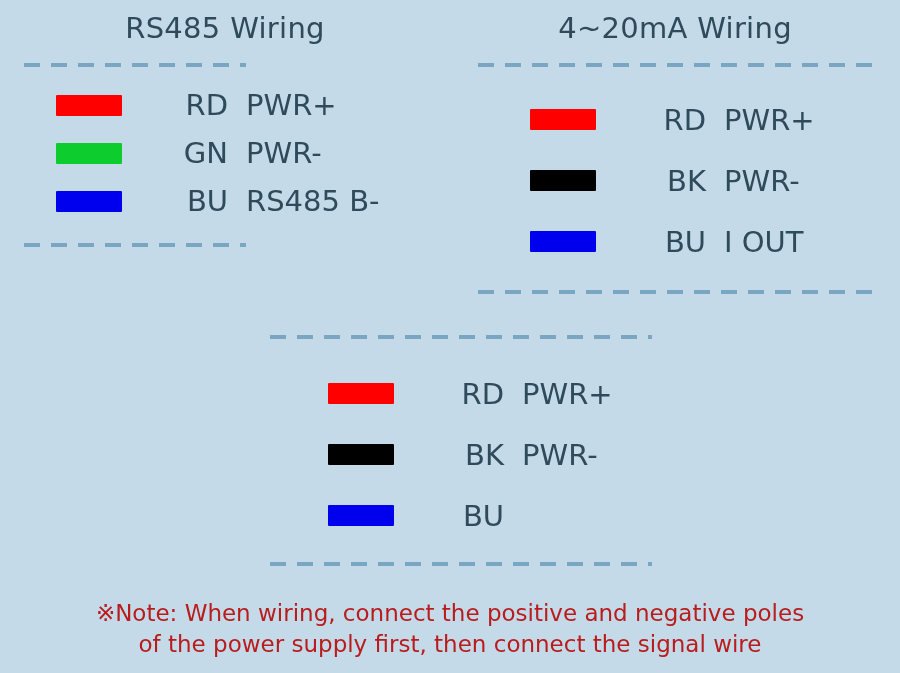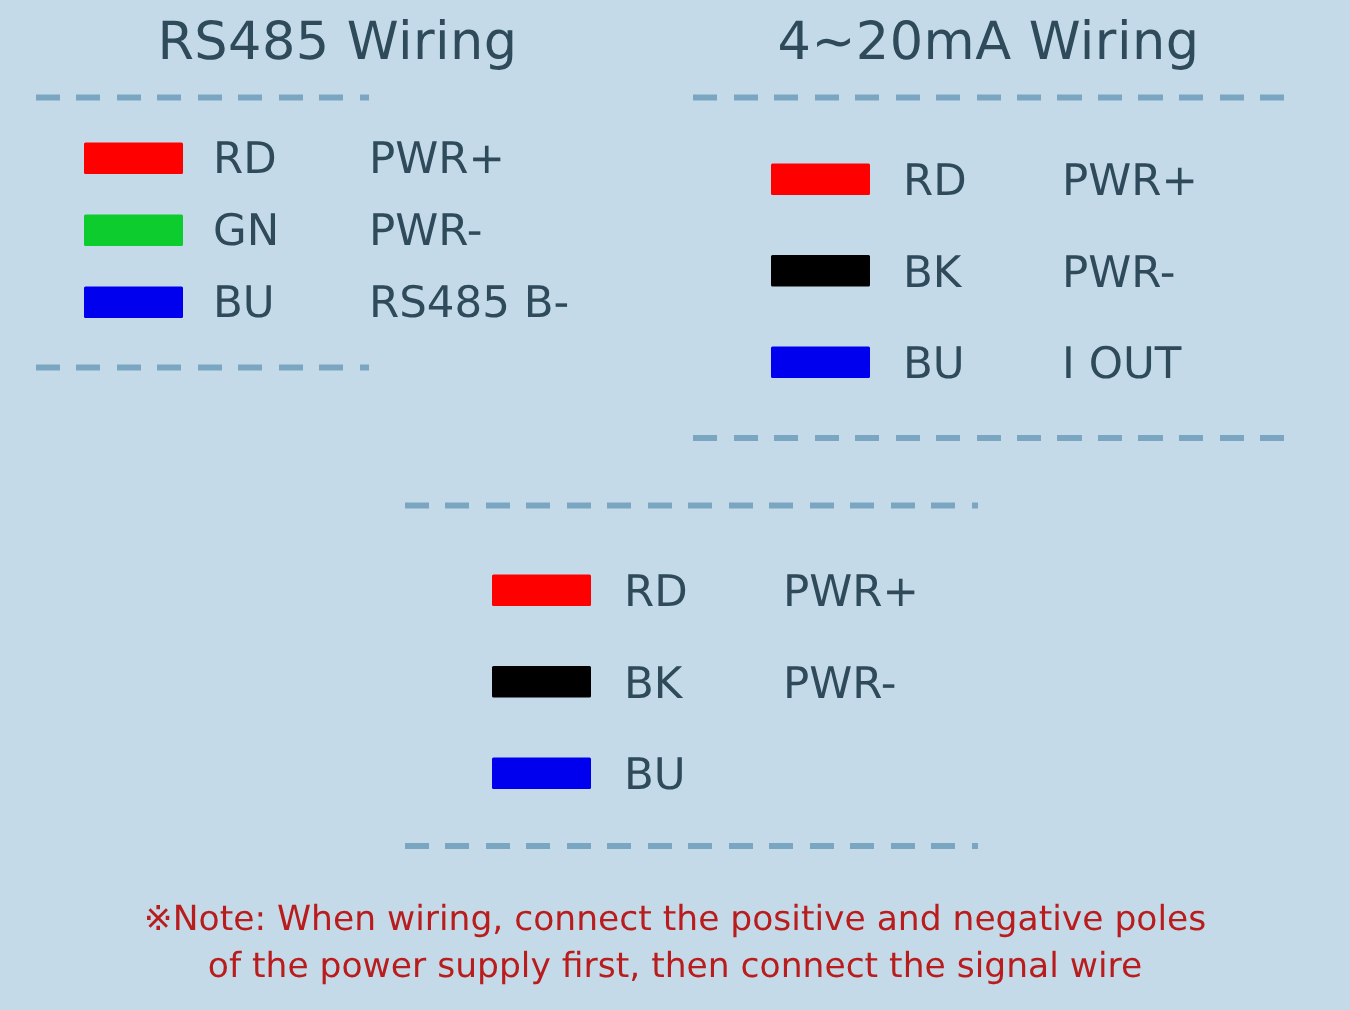--- a/index.html
+++ b/index.html
@@ -19,27 +19,27 @@
     position: relative;
     width: 900px;
     height: 673px;
   }
 
   
   .panel {
     position: absolute;
   }
   #panel-rs485  { left: 0px;   top: 8px;   width: 450px; }
-  #panel-420ma  { left: 434px; top: 8px;   width: 450px; }
+  #panel-420ma  { left: 450px; top: 8px;   width: 450px; }
   #panel-volt   { left: 225px; top: 318px; width: 450px; }
 
   .panel-title {
     text-align: center;
     color: #2e4a5b;
-    font-size: 35px;
+    font-size: 29px;
     line-height: 40px;
     letter-spacing: 0.3px;
     white-space: nowrap;
   }
 
   
   .dash-rule {
     height: 4px;
     background-image: repeating-linear-gradient(
         to right,
@@ -65,21 +65,21 @@
   .swatch {
     flex: 0 0 auto;
     border-radius: 1px;
   }
   .code, .func {
     color: #2e4a5b;
     font-size: 29px;
     line-height: 30px;
     flex: 0 0 auto;
   }
-  .code  { text-align: left; }
+  .code  { text-align: right; }
   .func  { text-align: left; }
 
   
   #panel-rs485 .rows     { margin-top: 14px; }
   #panel-rs485 .wire-row { height: 48px; padding-left: 56px; }
   #panel-rs485 .swatch   { width: 66px; height: 21px; }
   #panel-rs485 .code     { width: 86px; padding-left: 20px; }
   #panel-rs485 .func     { padding-left: 18px; }
 
   

